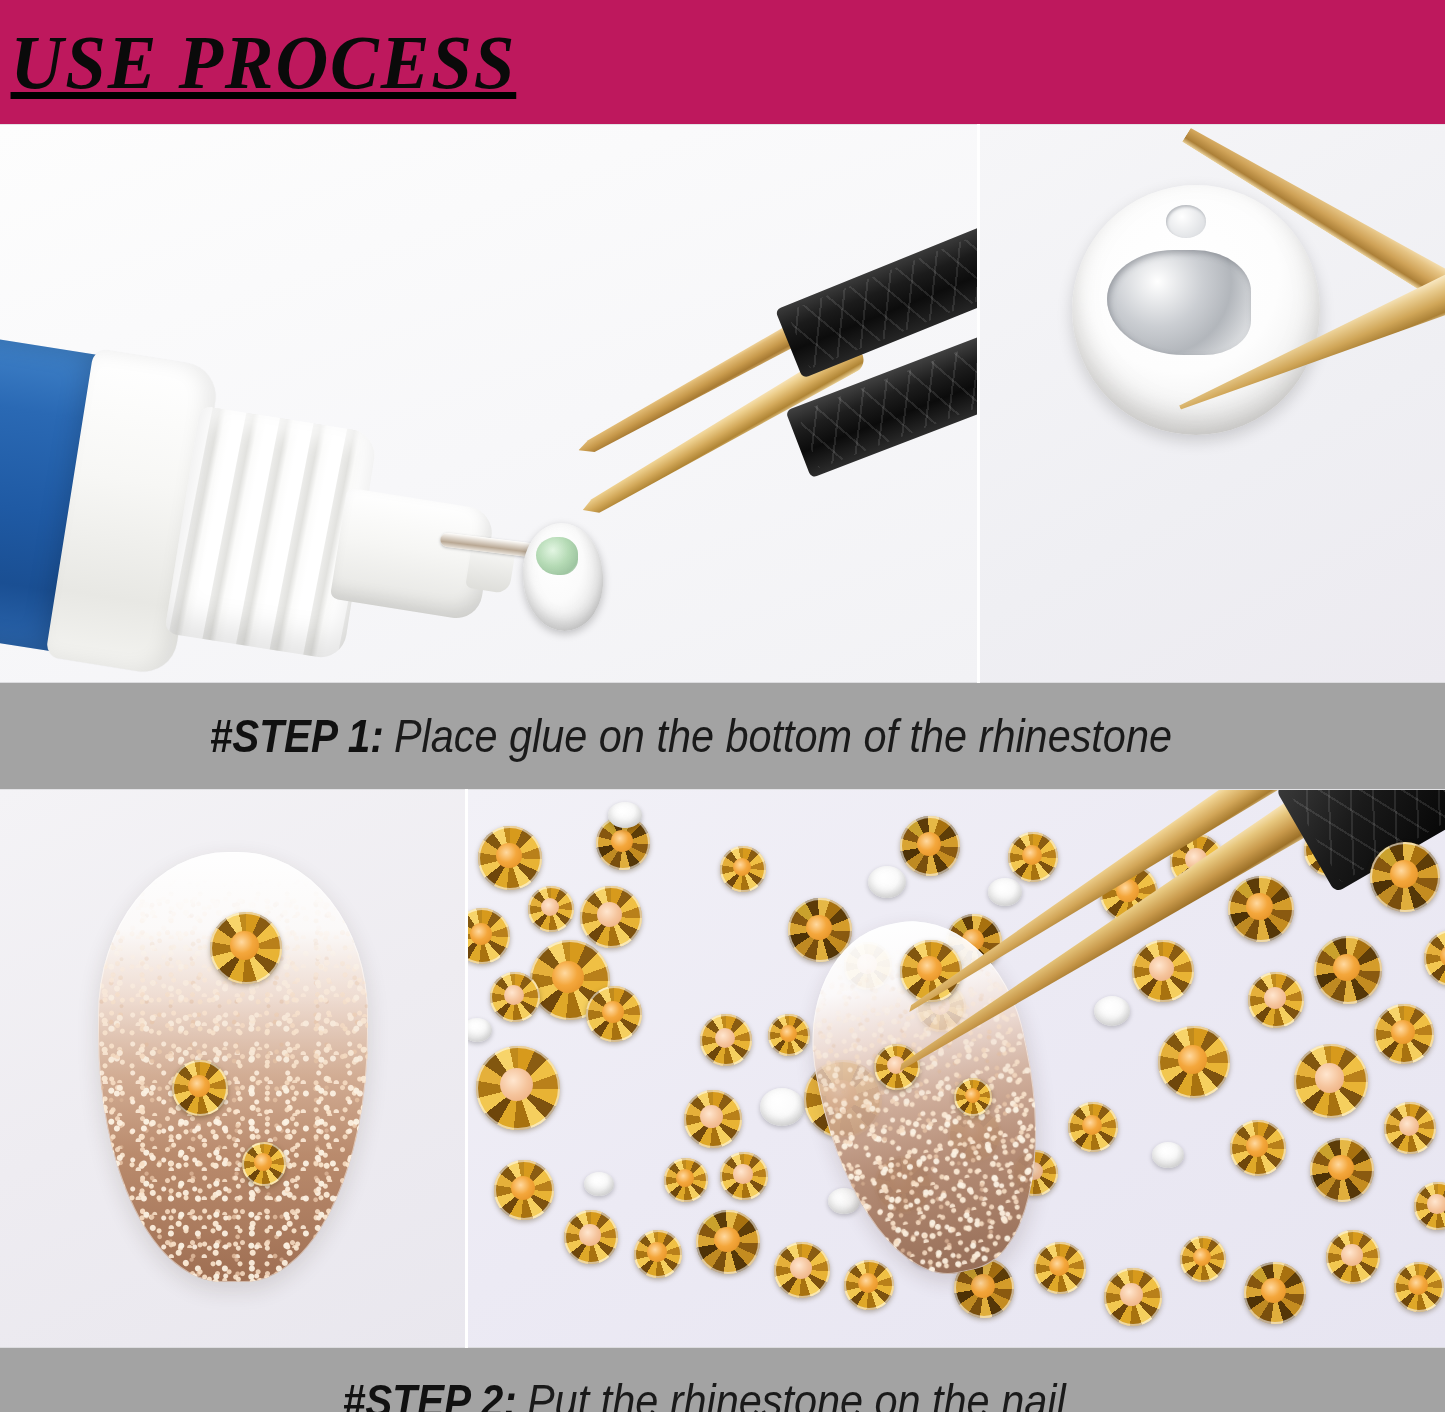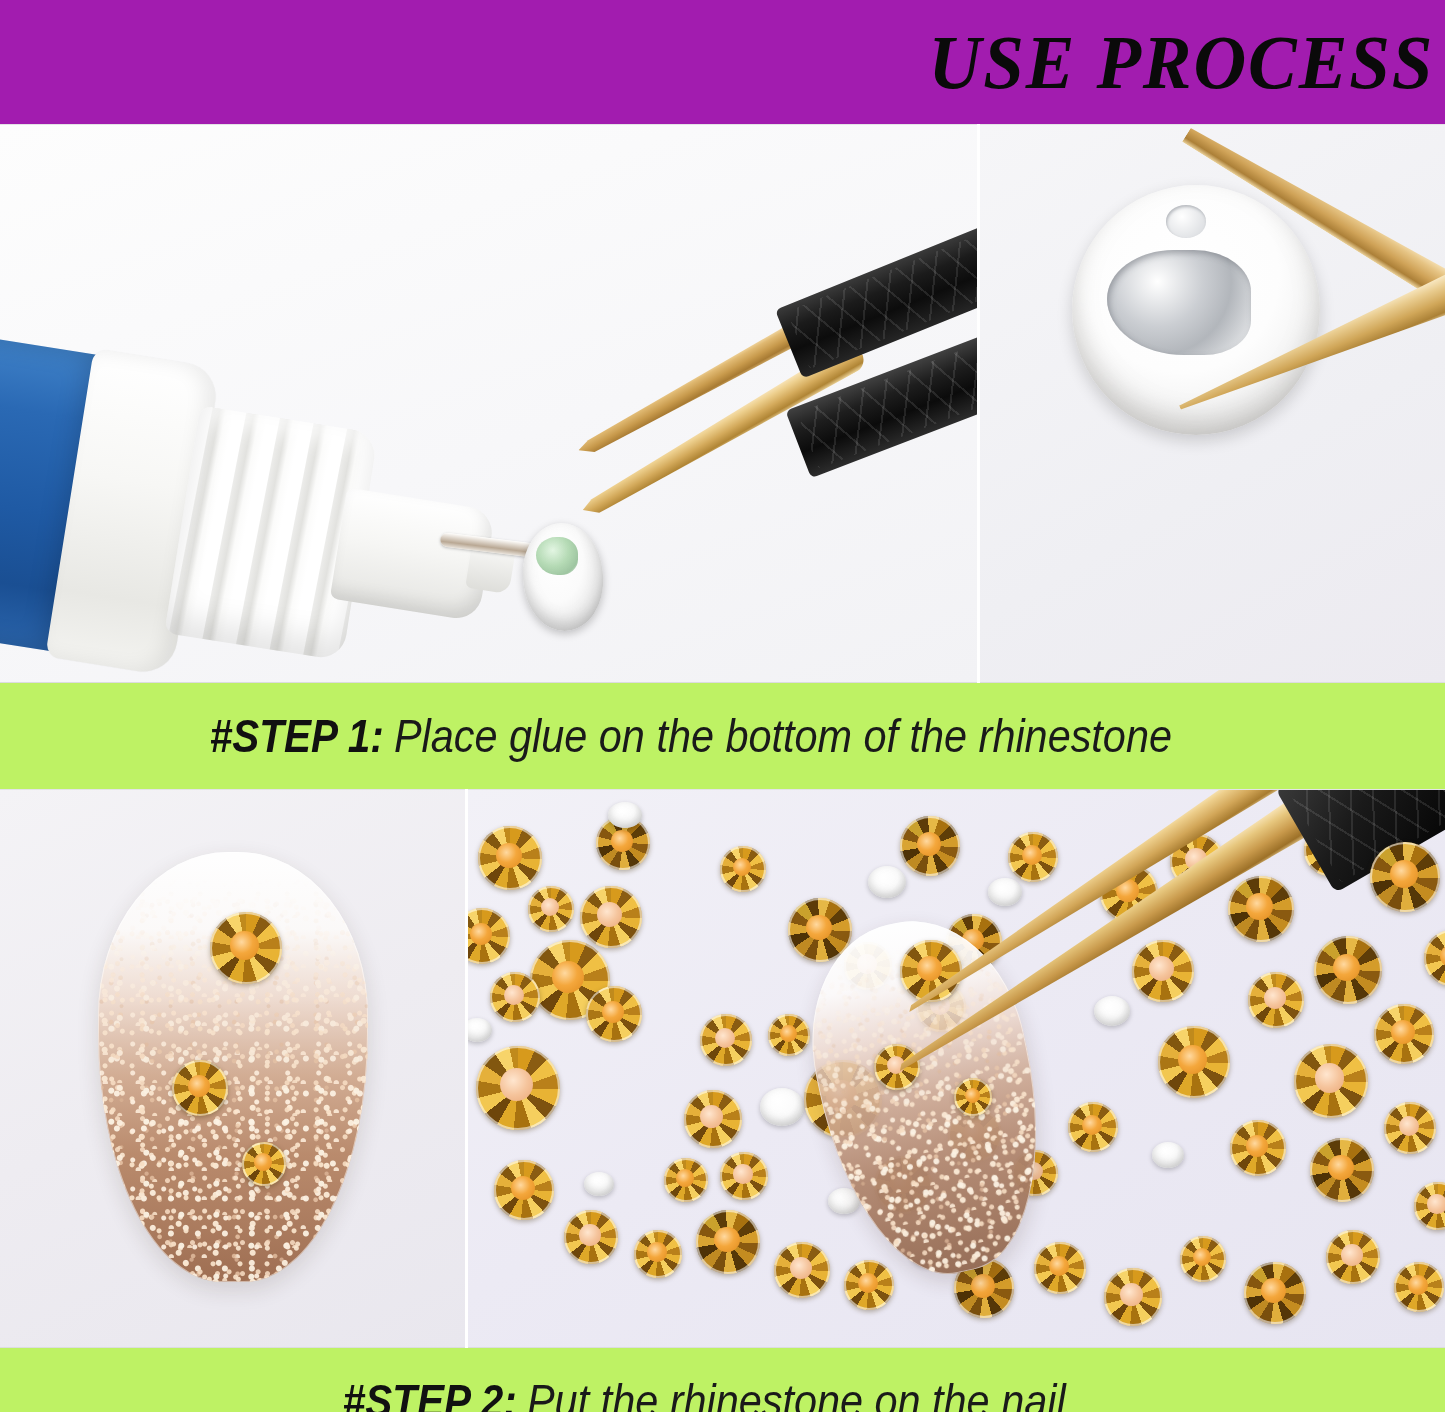--- a/index.html
+++ b/index.html
@@ -11,22 +11,23 @@
     font-family: "Liberation Sans", sans-serif;
     overflow: hidden;
     position: relative;
   }
 
   
   .title-bar {
     height: 124px;
     display: flex;
     align-items: center;
-    justify-content: flex-end;
-    background: #a21caf;
+    justify-content: flex-start;
+    background: #be185d;
+    text-decoration: underline;
   }
   .title {
     font-family: "Liberation Serif", "DejaVu Serif", serif;
     font-weight: bold;
     font-style: italic;
     font-size: 76px;
     letter-spacing: 2px;
     color: #0a0a0a;
     line-height: 1;
     transform: scaleX(0.96);
@@ -228,21 +229,21 @@
     background: linear-gradient(180deg, #fcefcf 0%, #e9cc8f 28%, #d0a658 60%, #ab8136 86%, #f2dca9 100%);
     clip-path: polygon(0% 54%, 0% 44%, 100% 0%, 100% 100%);
   }
 
   
   .caption {
     height: 106px;
     display: flex;
     align-items: center;
     justify-content: center;
-    background: #bef264;
+    background: #a3a3a3;
     white-space: nowrap;
   }
   .caption .step {
     font-family: "Liberation Sans Narrow", "Liberation Sans", sans-serif;
     font-weight: bold;
     font-style: italic;
     font-size: 46px;
     color: #111111;
     transform: scaleX(0.88);
     transform-origin: right center;

